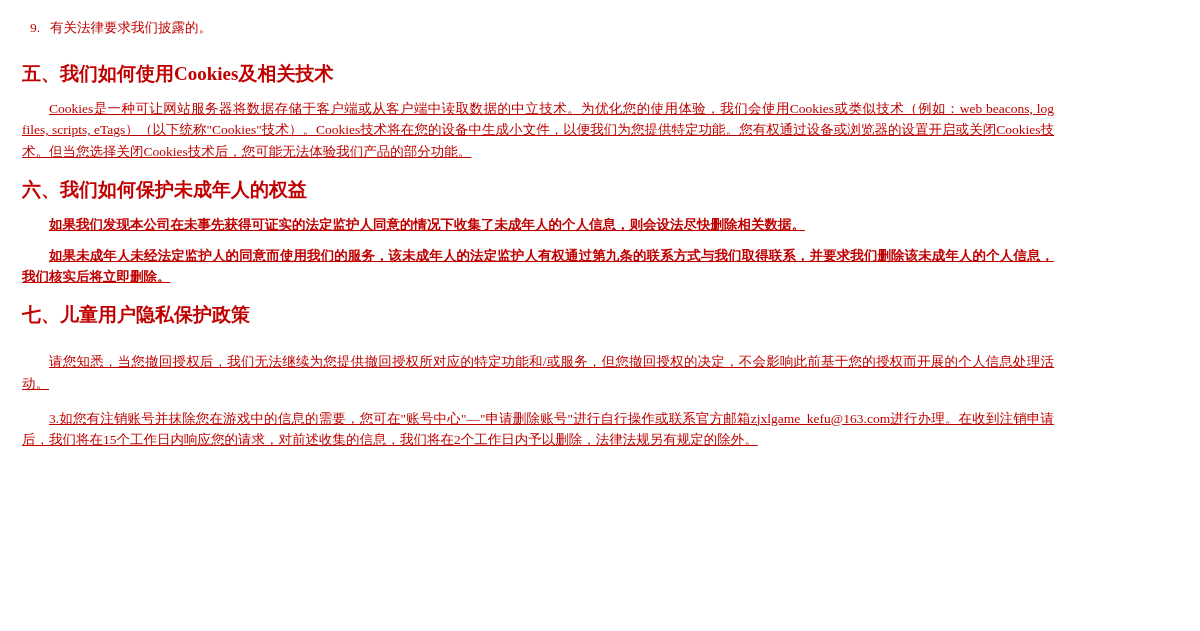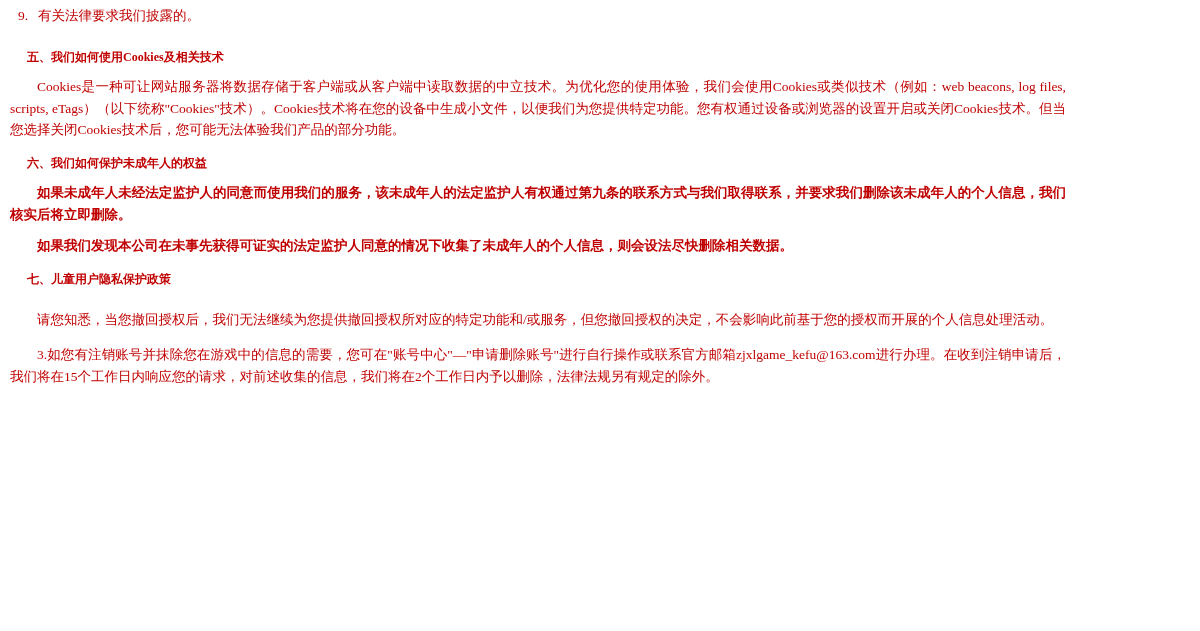--- a/index.html
+++ b/index.html
@@ -10,73 +10,74 @@
   body {
     width: 1200px;
     min-height: 631px;
     font-family: "Liberation Serif", "DejaVu Serif", serif;
     color: #c00000;
     font-size: 13.5px;
     line-height: 1.55;
   }
   .page {
     width: 1072px;
-    padding: 0;
+    padding: 12px;
     box-sizing: border-box;
   }
   .list-item {
     margin: 0;
     padding: 6px 0 8px 0;
     font-size: 13.5px;
     color: #c00000;
   }
   .list-item .num {
     display: inline-block;
     width: 38px;
     text-align: right;
     padding-right: 10px;
     box-sizing: border-box;
   }
   h2.section-heading {
-    font-size: 12px;
+    font-size: 19px;
     font-weight: bold;
     color: #c00000;
-    margin: 14px 0 10px 17px;
+    margin: 14px 0 10px 0;
     padding: 0 0 0 10px;
     line-height: 1.4;
   }
   p.para {
     margin: 0 0 9px 0;
     padding: 0 6px 0 10px;
     text-indent: 2em;
     text-align: justify;
     color: #c00000;
     font-size: 13.5px;
     line-height: 1.62;
+    text-decoration: underline;
   }
   p.para.bold {
     font-weight: bold;
   }
   .spacer-sm { height: 4px; }
 </style>
 </head>
 <body>
 
 <div class="page">
 
   <div class="list-item">
     <span class="num">9.</span><span>有关法律要求我们披露的。</span>
   </div>
 
   <h2 class="section-heading">五、我们如何使用Cookies及相关技术</h2>
   <p class="para">Cookies是一种可让网站服务器将数据存储于客户端或从客户端中读取数据的中立技术。为优化您的使用体验，我们会使用Cookies或类似技术（例如：web beacons, log files, scripts, eTags）（以下统称"Cookies"技术）。Cookies技术将在您的设备中生成小文件，以便我们为您提供特定功能。您有权通过设备或浏览器的设置开启或关闭Cookies技术。但当您选择关闭Cookies技术后，您可能无法体验我们产品的部分功能。</p>
 
   <h2 class="section-heading">六、我们如何保护未成年人的权益</h2>
+  <p class="para bold">如果我们发现本公司在未事先获得可证实的法定监护人同意的情况下收集了未成年人的个人信息，则会设法尽快删除相关数据。</p>
   <p class="para bold">如果未成年人未经法定监护人的同意而使用我们的服务，该未成年人的法定监护人有权通过第九条的联系方式与我们取得联系，并要求我们删除该未成年人的个人信息，我们核实后将立即删除。</p>
-  <p class="para bold">如果我们发现本公司在未事先获得可证实的法定监护人同意的情况下收集了未成年人的个人信息，则会设法尽快删除相关数据。</p>
 
   <h2 class="section-heading">七、儿童用户隐私保护政策</h2>
   <div class="spacer-sm"></div>
   <div class="spacer-sm"></div>
   <div class="spacer-sm"></div>
   <p class="para">请您知悉，当您撤回授权后，我们无法继续为您提供撤回授权所对应的特定功能和/或服务，但您撤回授权的决定，不会影响此前基于您的授权而开展的个人信息处理活动。</p>
   <div class="spacer-sm"></div>
   <p class="para">3.如您有注销账号并抹除您在游戏中的信息的需要，您可在"账号中心"—"申请删除账号"进行自行操作或联系官方邮箱zjxlgame_kefu@163.com进行办理。在收到注销申请后，我们将在15个工作日内响应您的请求，对前述收集的信息，我们将在2个工作日内予以删除，法律法规另有规定的除外。</p>
 
 </div>

